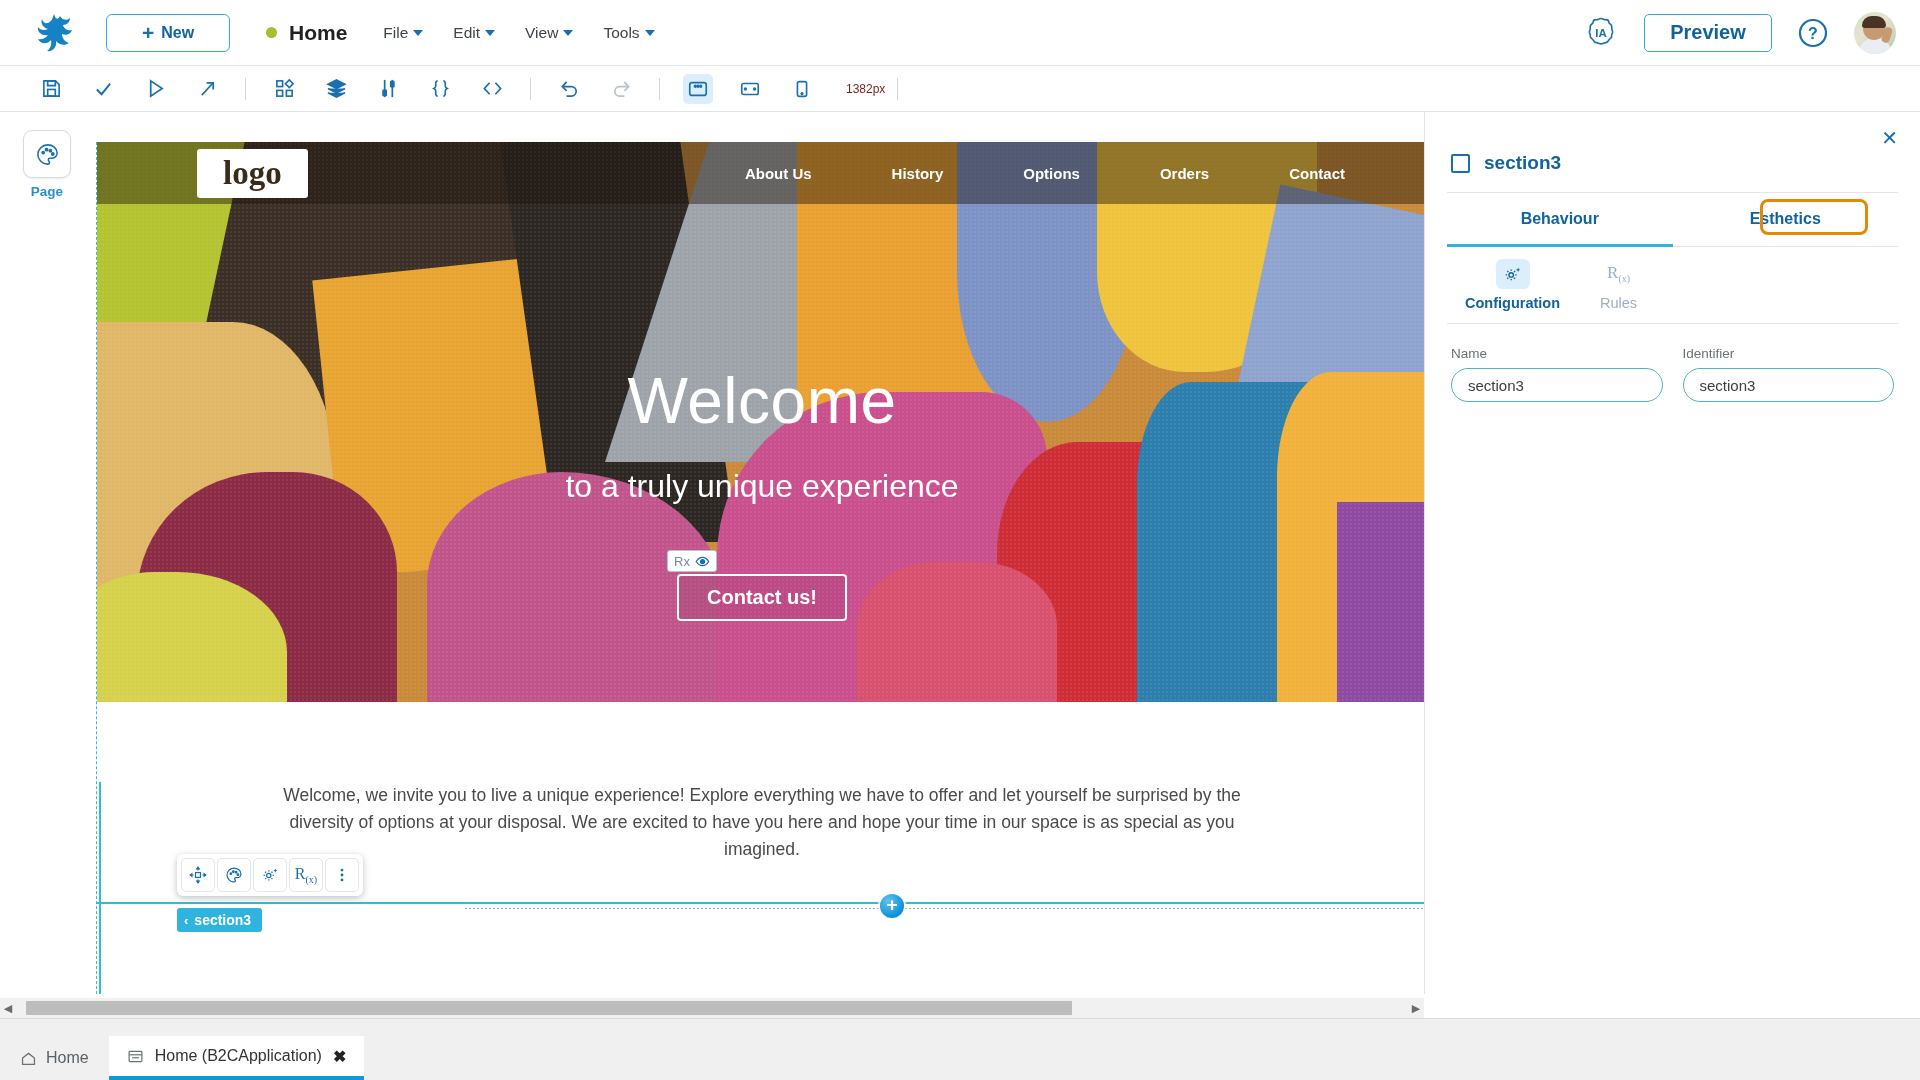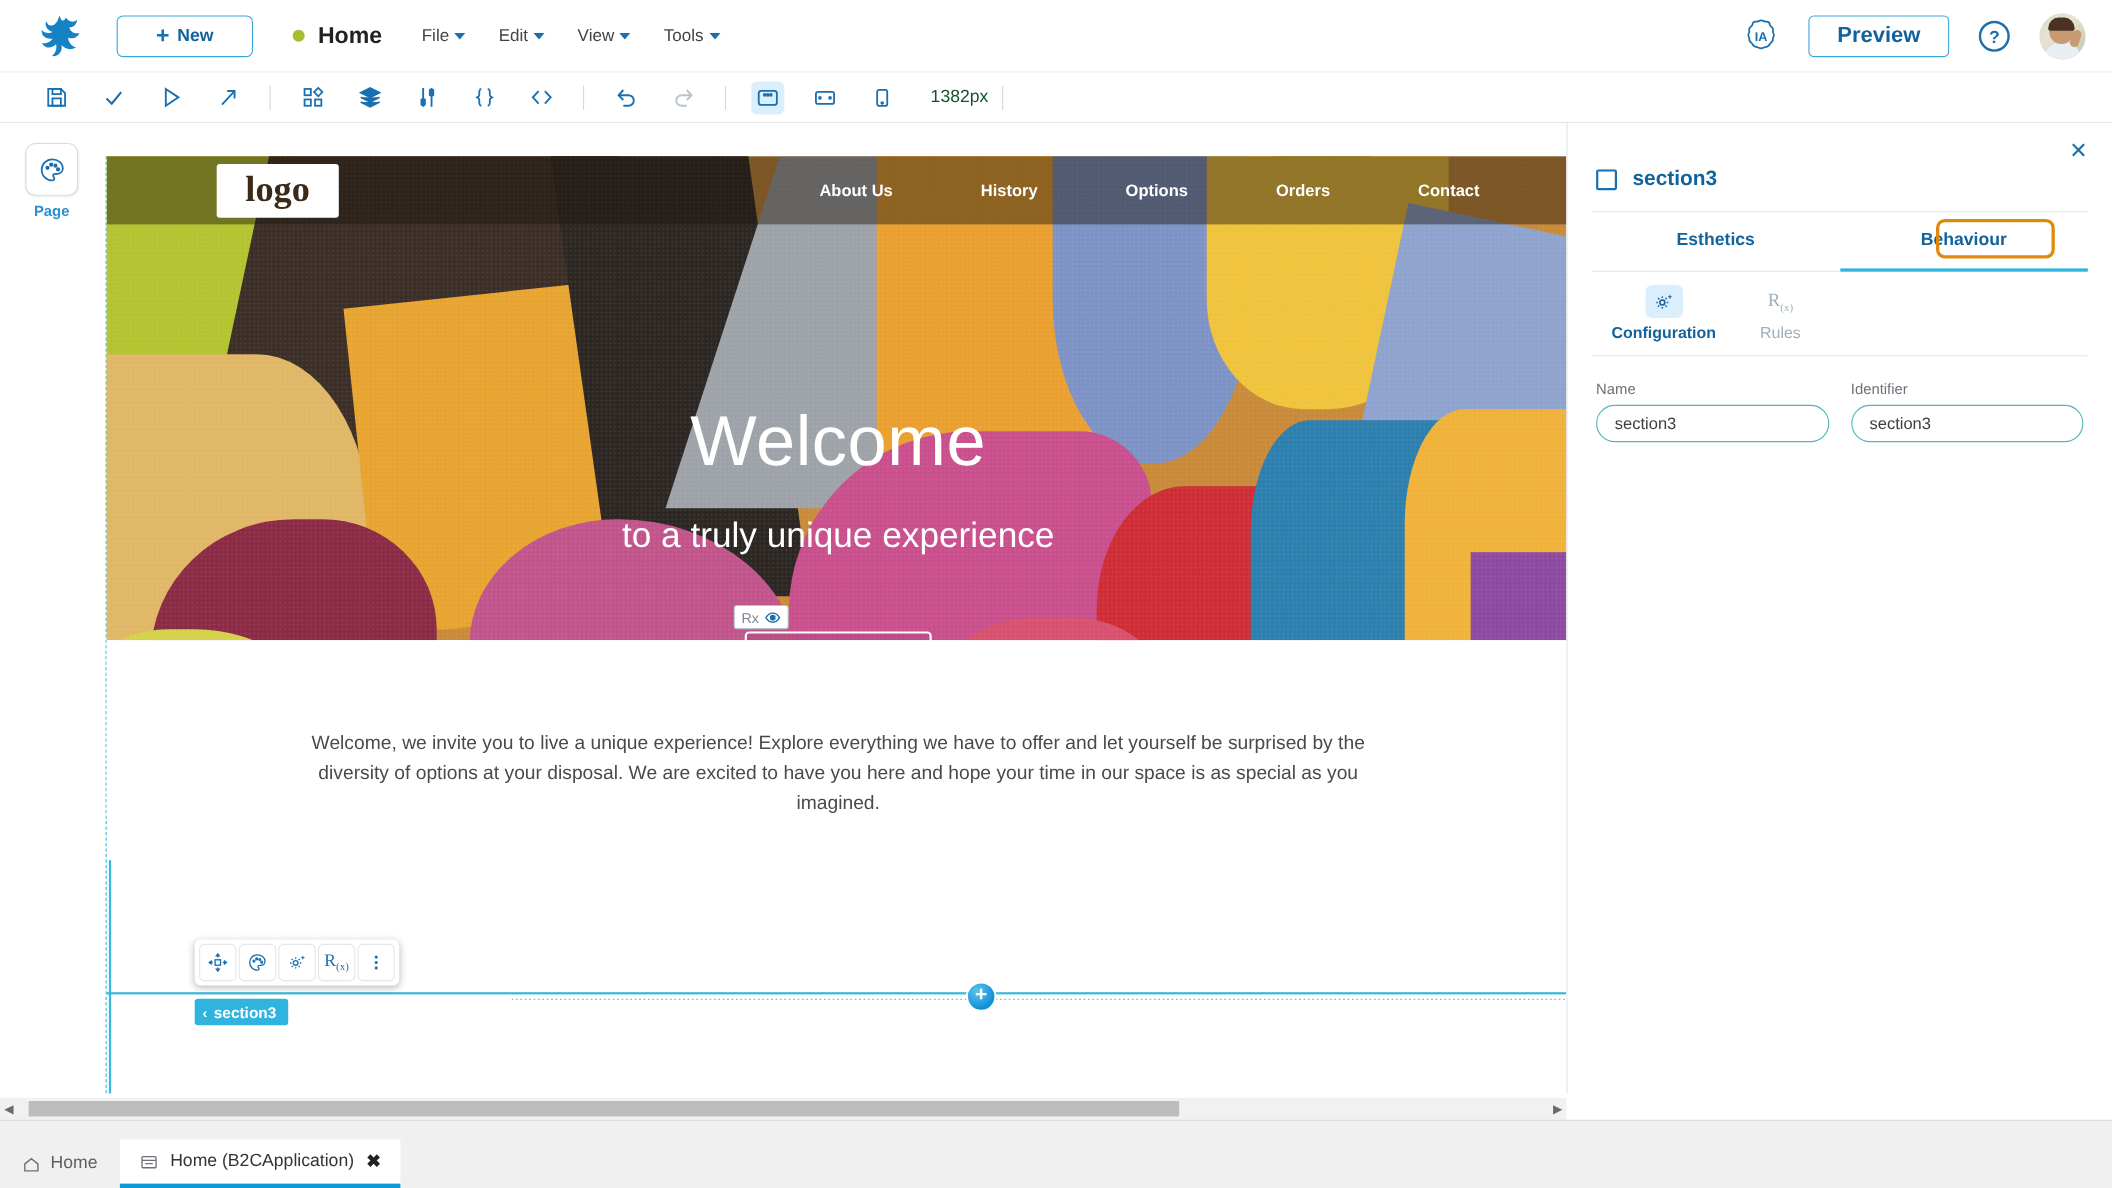--- a/index.html
+++ b/index.html
@@ -74,21 +74,21 @@
     border-bottom: 1px solid #dfe3e6;
   }
   .tb-icon {
     width: 30px; height: 30px; margin: 0 11px; color: #1a6fb0; cursor: pointer;
     display: flex; align-items: center; justify-content: center;
   }
   .tb-icon.first { margin-left: 36px; }
   .tb-icon.disabled { color: #b9c3cb; }
   .tb-icon.active { background: #dbeefb; border-radius: 5px; }
   .tb-sep { width: 1px; height: 22px; background: #d3d8dc; margin: 0 12px; }
-  .tb-width { font-size: 16px; color: #14532d; margin-left: 18px; }
+  .tb-width { font-size: 12px; color: #7f1d1d; margin-left: 18px; }
 
   
   .left-rail {
     position: absolute; top: 112px; left: 0; width: 94px; bottom: 86px;
     background: #fff; padding-top: 18px; display: flex; flex-direction: column;
     align-items: center;
     font-weight: bold;
   }
   .rail-btn {
     width: 48px; height: 48px; border: 1px solid #d6dde2; border-radius: 9px;
@@ -102,21 +102,21 @@
   .canvas-wrap {
     position: absolute; top: 112px; left: 94px; right: 496px; bottom: 86px;
     background: #ffffff; overflow: hidden;
   }
   .page-frame {
     position: absolute; left: 2px; top: 30px; width: 1330px; bottom: 0;
     background: #fff;
     border-left: 1px dashed #39b8d8;
   }
   .hero {
-    position: relative; width: 1330px; height: 440px; overflow: hidden; text-decoration: underline;
+    position: relative; width: 1330px; height: 560px; overflow: hidden; text-decoration: underline;
   }
   
   .mural { position:absolute; inset:0; background:#c98a3a; }
   .mural i { position:absolute; display:block; }
   .m1 { left:-40px; top:-30px; width:300px; height:360px; background:#b4c330; border-radius:0 60% 40% 0; }
   .m2 { left:120px; top:-20px; width:320px; height:300px; background:#3b2f27; transform:skewX(-12deg); }
   .m3 { left:-20px; top:180px; width:260px; height:400px; background:#e0b766; border-radius: 0 40% 0 0;}
   .m4 { left:40px; top:330px; width:260px; height:250px; background:#8c2b46; border-radius:50% 40% 0 0;}
   .m5 { left:-30px; top:430px; width:220px; height:160px; background:#d6d14a; border-radius:40% 50% 0 0;}
   .m6 { left:230px; top:120px; width:340px; height:300px; background:#e8a431; transform: rotate(-6deg); border-radius:0 0 50% 20%;}
@@ -587,22 +587,22 @@
   <div class="right-panel">
     <div class="rp-close">✕</div>
 
     <div class="rp-title-row">
       <div class="rp-checkbox"></div>
       <div class="rp-title">section3</div>
     </div>
     <div class="rp-divider"></div>
 
     <div class="rp-tabs">
+      <div class="rp-tab selected">Behaviour</div>
       <div class="rp-tab">Esthetics</div>
-      <div class="rp-tab selected">Behaviour</div>
       <div class="rp-tab-box"></div>
     </div>
 
     <div class="rp-subtabs">
       <div class="rp-subtab active">
         <span class="ic">
           <svg viewBox="0 0 22 22" width="19" height="19" fill="none" stroke="currentColor" stroke-width="1.6">
             <circle cx="9.5" cy="11.5" r="2.6"></circle>
             <path d="M9.5 5.2v1.6M9.5 16.2v1.6M3.2 11.5h1.6M14.2 11.5h1.6M5 7l1.2 1.2M12.8 14.8L14 16M5 16l1.2-1.2M12.8 8.2L14 7"></path>
             <path d="M17.5 3l.7 1.9 1.9.7-1.9.7-.7 1.9-.7-1.9-1.9-.7 1.9-.7z" fill="currentColor" stroke="none"></path>

